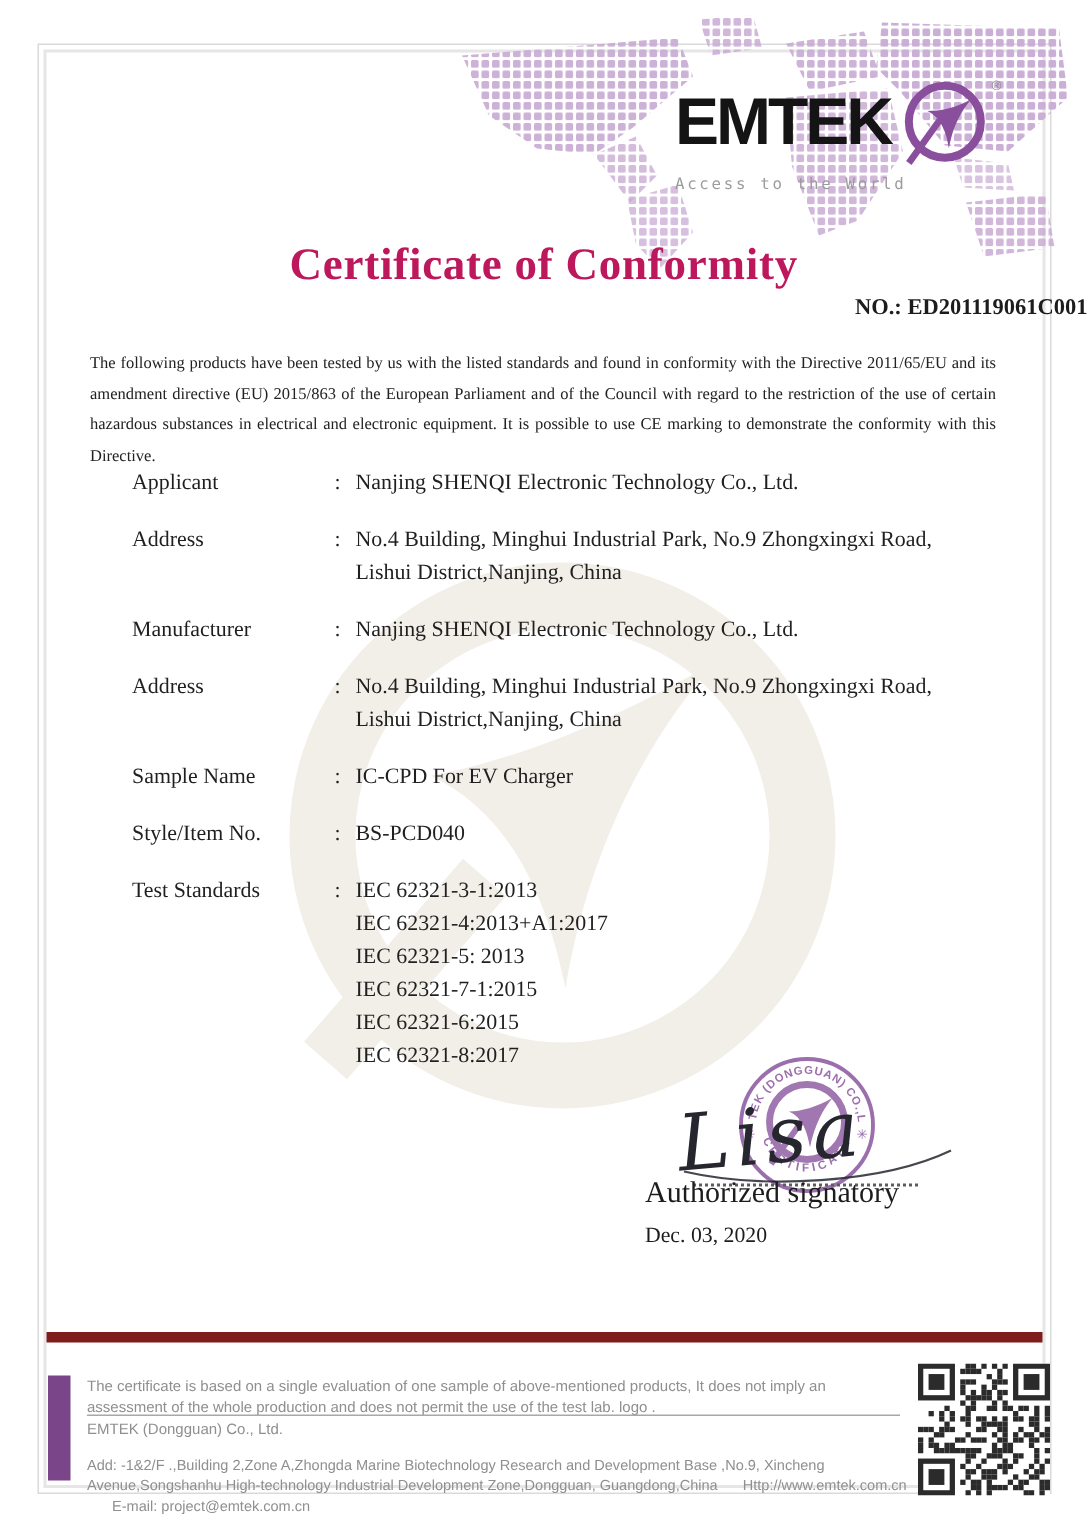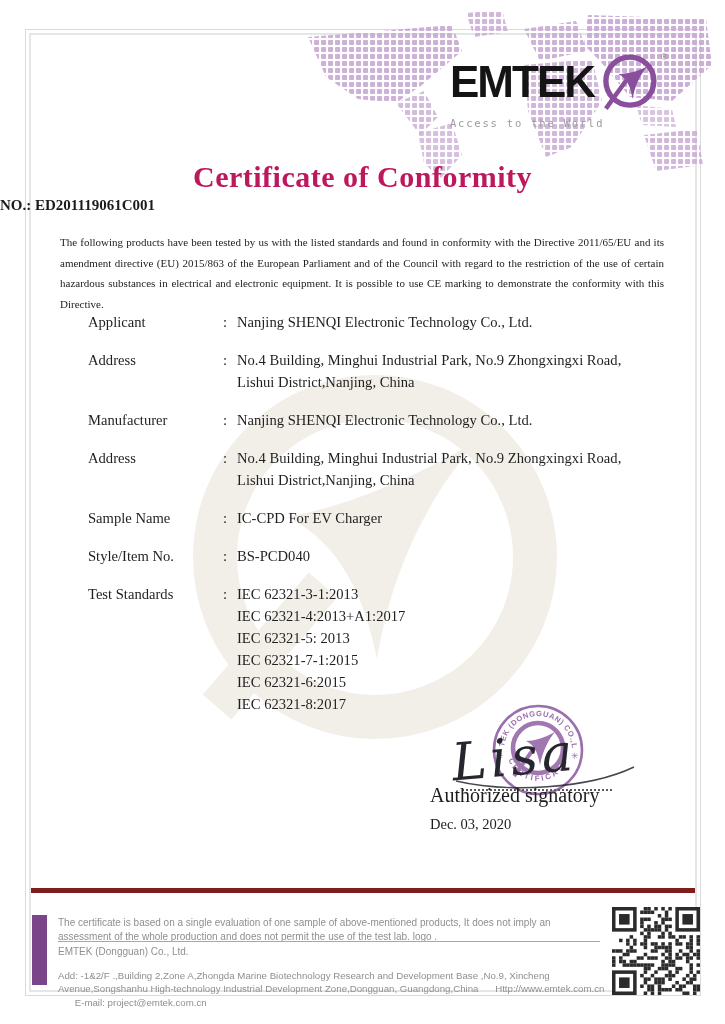--- a/index.html
+++ b/index.html
@@ -21,21 +21,21 @@
   .logo-word{font-family:"Liberation Sans",sans-serif;font-weight:800;font-size:44px;
              letter-spacing:-2px;color:#141414;line-height:1;}
   .logo-mark{width:64px;height:64px;margin-left:3px;}
   .logo-reg{font-family:"Liberation Sans",sans-serif;font-size:9px;color:#8a8a8a;align-self:flex-start;margin-top:2px;}
   .tagline{font-family:"DejaVu Sans Mono",monospace;font-size:10.5px;letter-spacing:1.8px;
            color:#9b9b9b;text-align:left;margin-top:3px;padding-right:4px;}
 
   
   .title{position:absolute;left:0;top:160px;width:725px;text-align:center;z-index:3;
          font-size:30px;font-weight:bold;color:#be185d;letter-spacing:0.5px;}
-  .cert-no{position:absolute;left:0;top:197px;width:725px;text-align:left;z-index:3;
+  .cert-no{position:absolute;left:0;top:197px;width:725px;text-align:right;z-index:3;
            font-size:15px;font-weight:bold;color:#1c1c1c;}
 
   
   .intro{position:absolute;left:60px;top:221px;width:604px;z-index:3;
          font-size:11px;line-height:20.5px;text-align:justify;color:#222;}
 
   
   .fields{position:absolute;left:88px;top:311px;width:562px;z-index:3;}
   .field-row{display:flex;margin-bottom:16px;font-size:14.6px;line-height:22px;color:#1f1f1f;}
   .f-label{width:135px;flex:0 0 135px;}
@@ -51,21 +51,21 @@
               font-size:20px;color:#1d1d1d;}
   .sign-date{position:absolute;left:0;top:123px;width:205px;text-align:left;
              font-size:14.5px;color:#1d1d1d;}
 
   
   .statement{position:absolute;left:62px;top:848px;width:600px;z-index:3;
              font-size:14.6px;color:#1f1f1f;}
 
   
   .footer{position:absolute;left:31px;top:888px;width:664px;height:106px;z-index:3;
-          border-top:5px solid #7f1d1d;font-family:"Liberation Sans",sans-serif;color:#8f8f8f;}
+          border-top:7px solid #7f1d1d;font-family:"Liberation Sans",sans-serif;color:#8f8f8f;}
   .footer-bar{position:absolute;left:1px;top:22px;width:15px;height:70px;background:#7b4589;}
   .f-disclaimer{position:absolute;left:27px;top:13px;width:548px;font-size:10px;line-height:14px;}
   .f-sep{position:absolute;left:27px;top:48px;width:542px;border-top:1px solid #a8a8a8;}
   .f-company{position:absolute;left:27px;top:53px;font-size:10px;}
   .f-address{position:absolute;left:27px;top:66px;width:548px;font-size:9.7px;line-height:13.5px;}
   .f-address .gap{display:inline-block;width:14px;}
   .qr{position:absolute;left:581px;top:14px;width:88px;height:88px;background:#fff;}
 </style>
 </head>
 <body>

